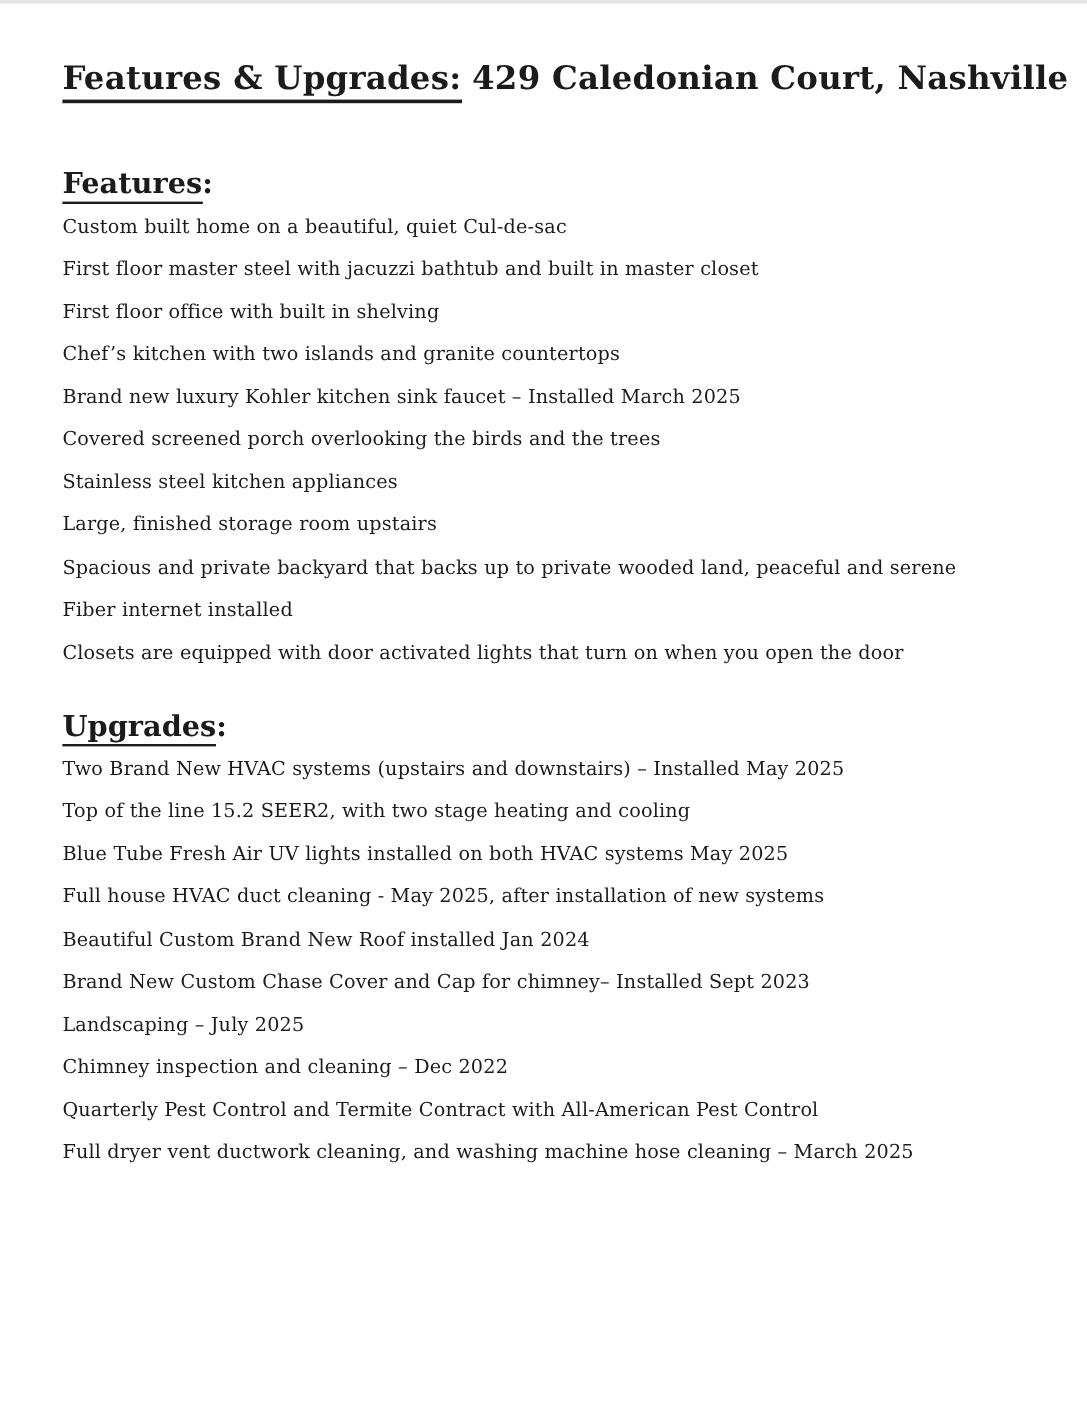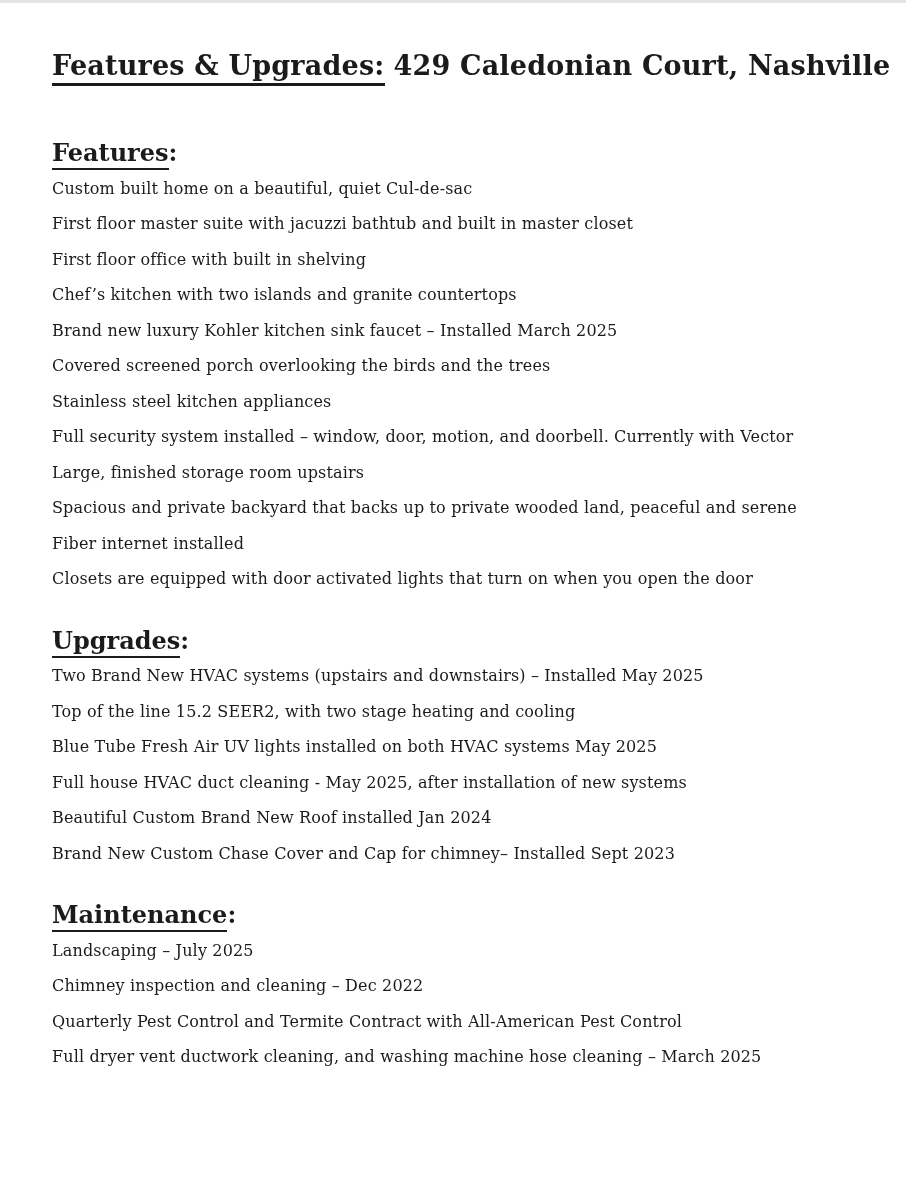--- a/index.html
+++ b/index.html
@@ -51,44 +51,42 @@
 </head>
 <body>
 
 <div class="page">
 
   <h1 class="doc-title"><span class="u">Features &amp; Upgrades:</span><span class="rest">429 Caledonian Court, Nashville</span></h1>
 
   <div>
     <h2 class="section-heading first"><span class="u">Features</span><span>:</span></h2>
     <p class="item">Custom built home on a beautiful, quiet Cul-de-sac</p>
-    <p class="item">First floor master suite with jacuzzi bathtub and built in master closet</p>
+    <p class="item">First floor master steel with jacuzzi bathtub and built in master closet</p>
     <p class="item">First floor office with built in shelving</p>
     <p class="item">Chef’s kitchen with two islands and granite countertops</p>
     <p class="item">Brand new luxury Kohler kitchen sink faucet – Installed March 2025</p>
     <p class="item">Covered screened porch overlooking the birds and the trees</p>
     <p class="item">Stainless steel kitchen appliances</p>
-    <p class="item">Full security system installed – window, door, motion, and doorbell. Currently with Vector</p>
     <p class="item">Large, finished storage room upstairs</p>
     <p class="item">Spacious and private backyard that backs up to private wooded land, peaceful and serene</p>
     <p class="item">Fiber internet installed</p>
     <p class="item">Closets are equipped with door activated lights that turn on when you open the door</p>
   </div>
 
   <div>
     <h2 class="section-heading"><span class="u">Upgrades</span><span>:</span></h2>
     <p class="item">Two Brand New HVAC systems (upstairs and downstairs) – Installed May 2025</p>
     <p class="item">Top of the line 15.2 SEER2, with two stage heating and cooling</p>
     <p class="item">Blue Tube Fresh Air UV lights installed on both HVAC systems May 2025</p>
     <p class="item">Full house HVAC duct cleaning - May 2025, after installation of new systems</p>
     <p class="item">Beautiful Custom Brand New Roof installed Jan 2024</p>
     <p class="item">Brand New Custom Chase Cover and Cap for chimney– Installed Sept 2023</p>
   </div>
 
   <div>
-    <h2 class="section-heading"><span class="u">Maintenance</span><span>:</span></h2>
     <p class="item">Landscaping – July 2025</p>
     <p class="item">Chimney inspection and cleaning – Dec 2022</p>
     <p class="item">Quarterly Pest Control and Termite Contract with All-American Pest Control</p>
     <p class="item">Full dryer vent ductwork cleaning, and washing machine hose cleaning – March 2025</p>
   </div>
 
 </div>
 
 </body></html>

